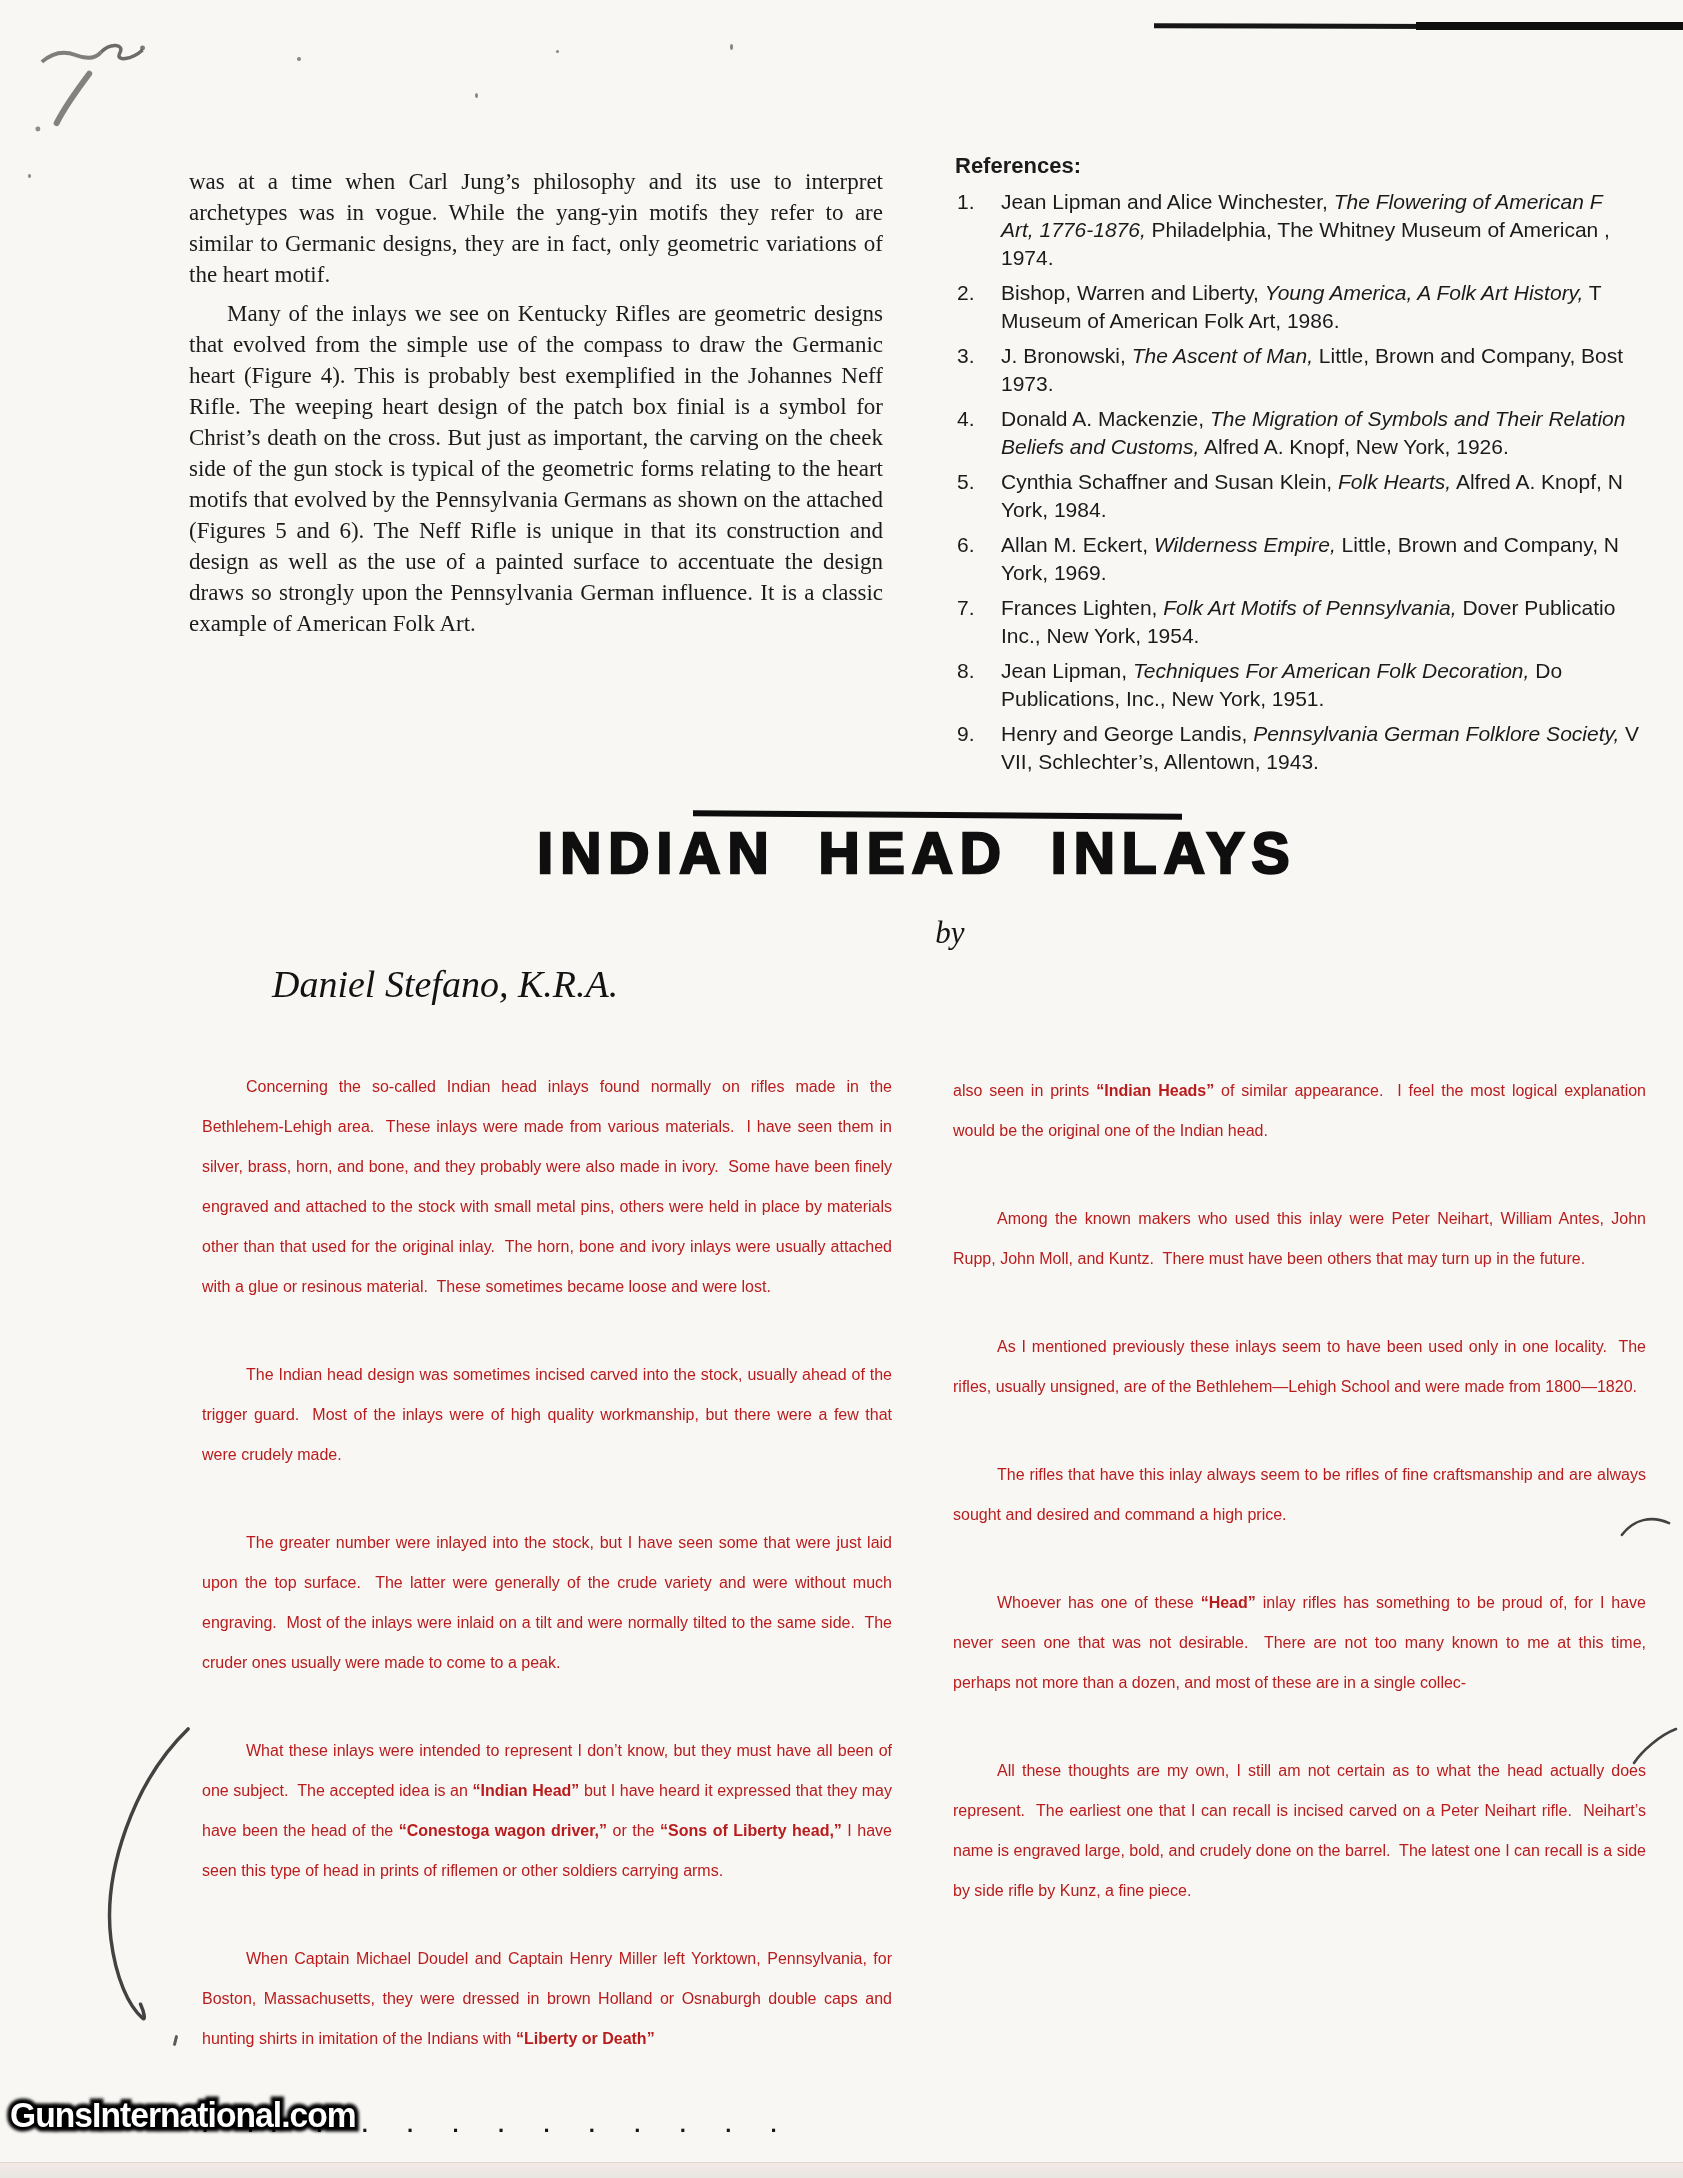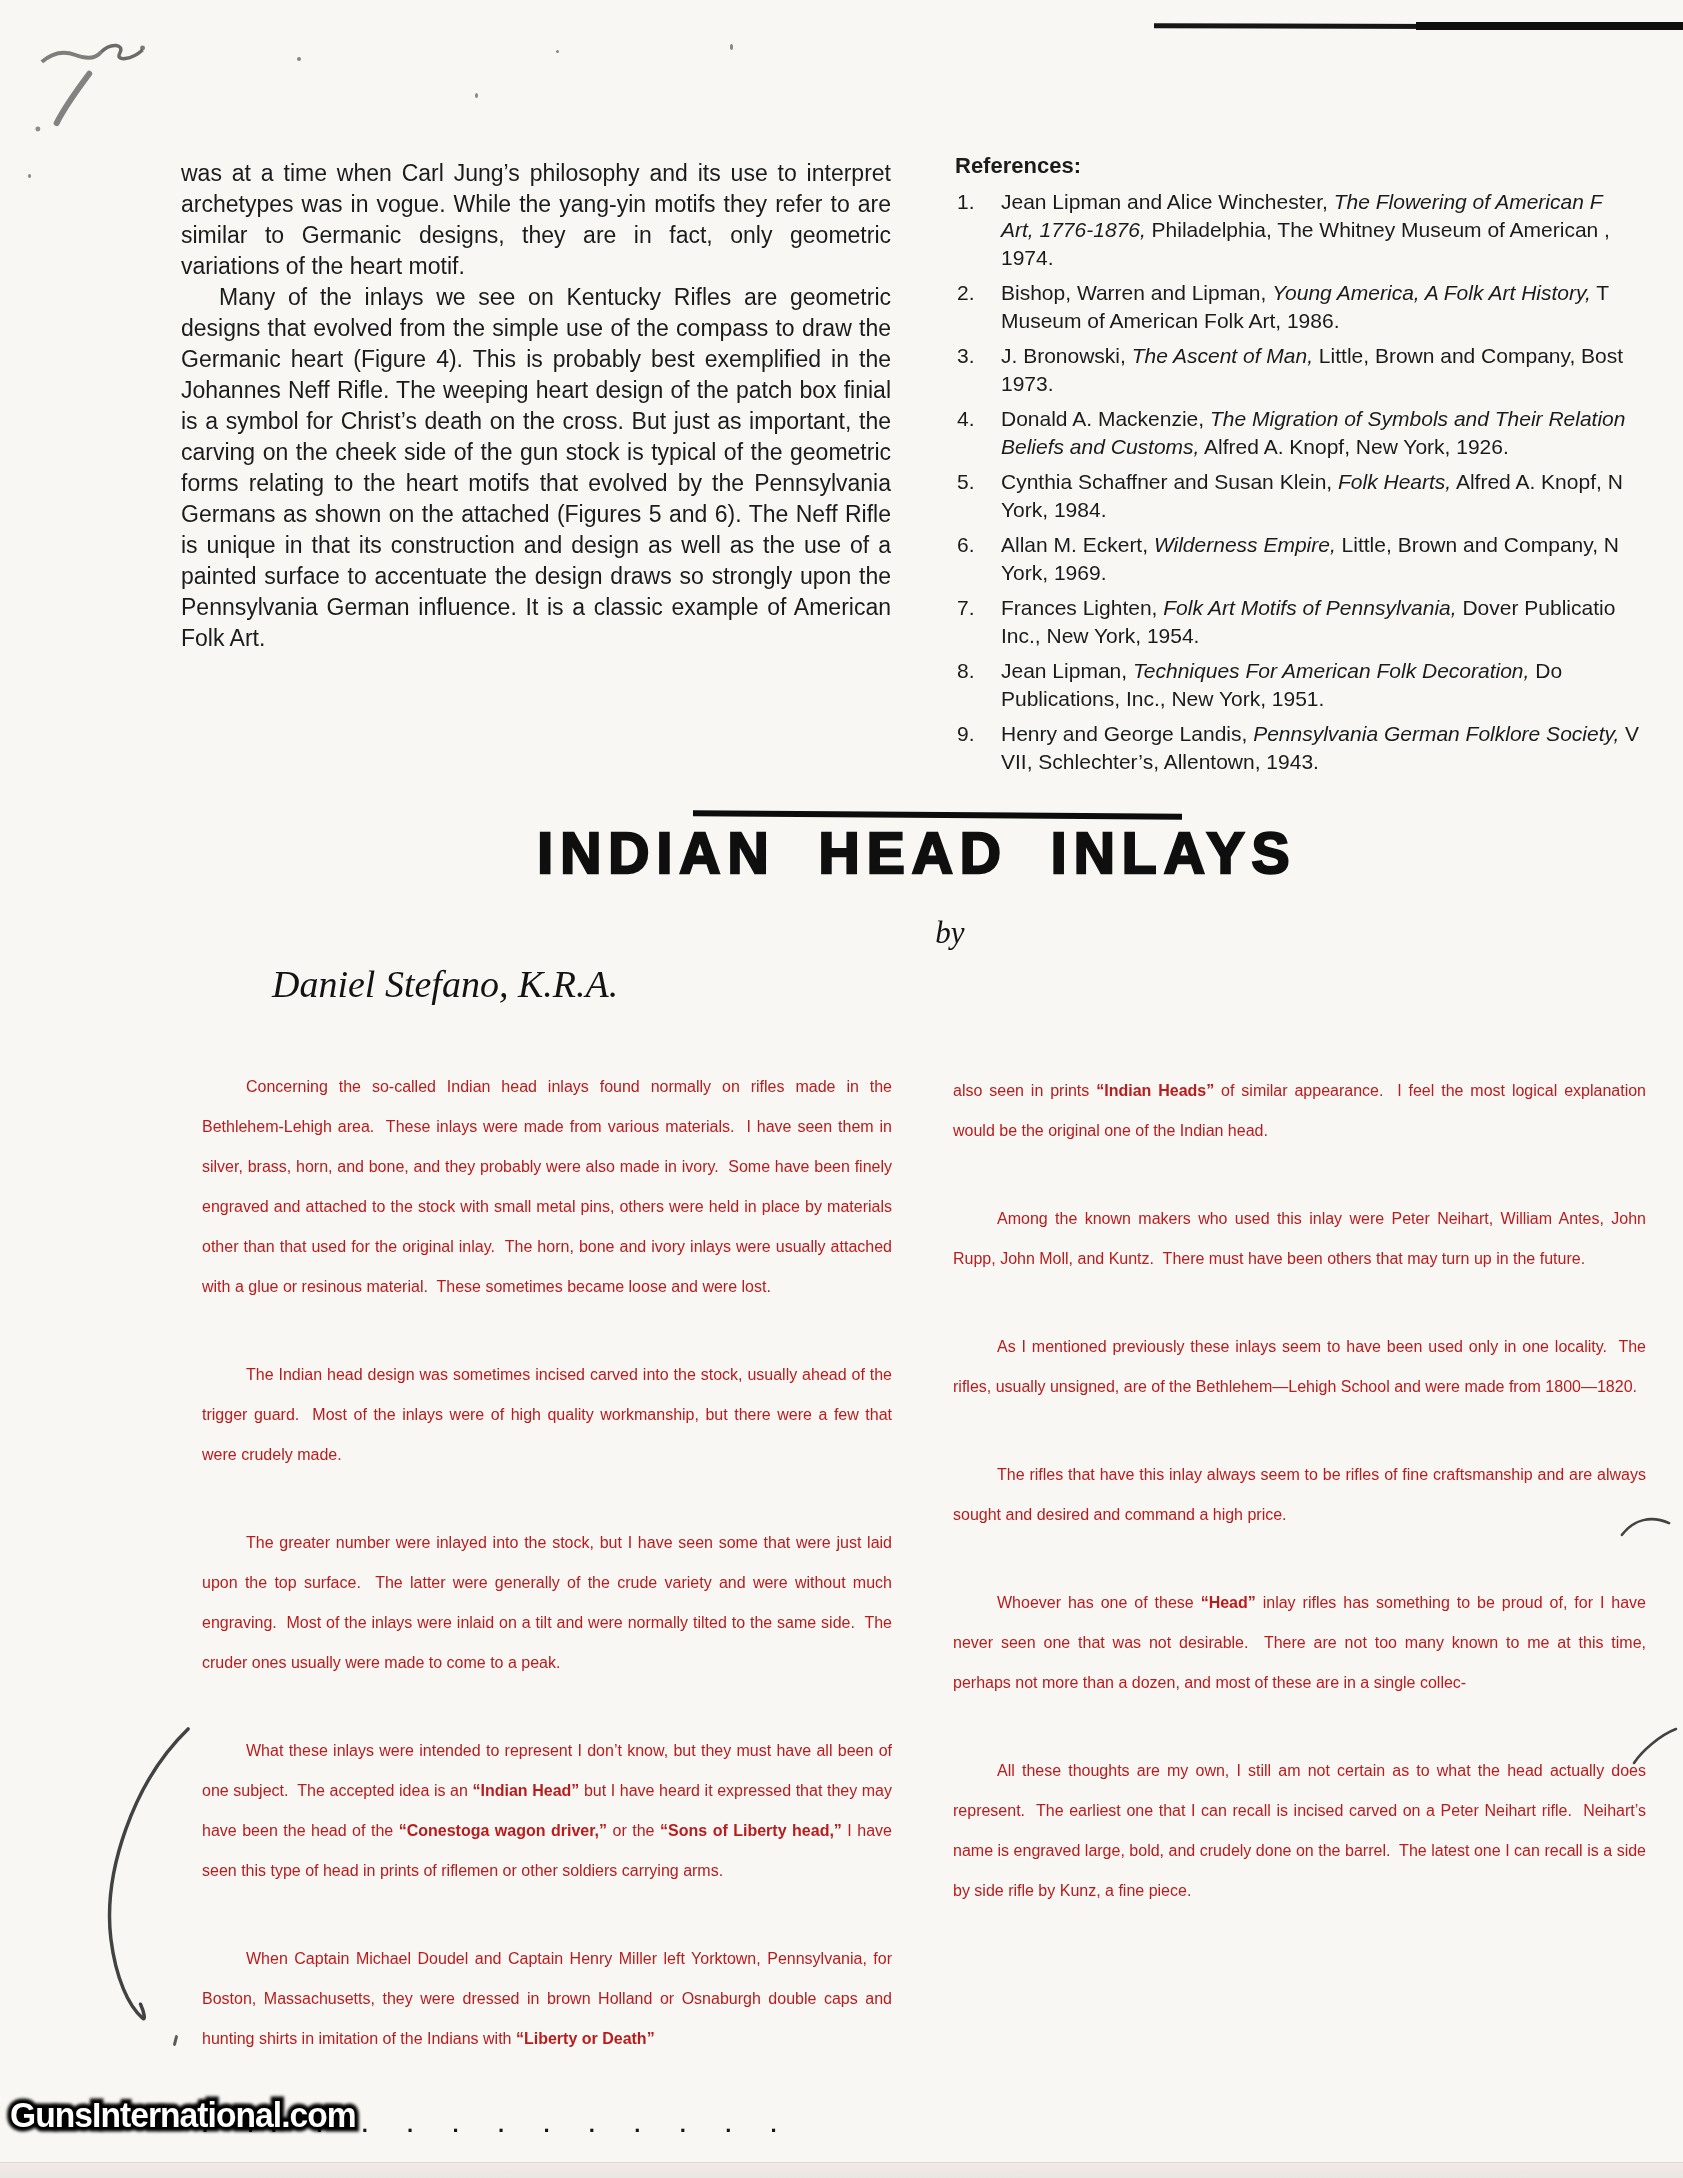--- a/index.html
+++ b/index.html
@@ -11,21 +11,21 @@
     font-family:"Liberation Sans",sans-serif;
     color:#1b1b1b;
   }
   
   .scribble{position:absolute;left:28px;top:28px;}
   .speck{position:absolute;background:#4a4a4a;border-radius:50%;opacity:.65;}
   .top-rule{position:absolute;left:1154px;top:24px;width:529px;height:5px;background:#161616;transform:rotate(.15deg);}
   .top-rule-2{position:absolute;left:1416px;top:22px;width:267px;height:8px;background:#0e0e0e;}
   
   .tl-col{position:absolute;left:181px;top:158px;width:710px;font-size:23px;line-height:31px;}
-  .tl-col .para{margin:0;text-align:justify;white-space:pre-wrap;}
+  .tl-col .para{margin:8px;text-align:justify;white-space:pre-wrap;font-family:Liberation Serif, serif;}
   .tl-col .para.ind{text-indent:38px;}
   .refs{position:absolute;left:955px;top:152px;width:772px;font-size:21px;line-height:28px;}
   .refs-heading{font-weight:bold;font-size:22px;margin:0 0 8px 0;}
   .ref-item{position:relative;padding-left:46px;margin-bottom:7px;}
   .ref-num{position:absolute;left:2px;top:0;}
   .ref-line{white-space:nowrap;text-align:left;}
   
   .title-rule{position:absolute;left:693px;top:812px;width:489px;height:6px;background:#0c0c0c;transform:rotate(.4deg);}
   .article-title{
     position:absolute;left:239px;top:824px;width:1356px;margin:0;
@@ -92,21 +92,21 @@
     <h3 class="refs-heading">References:</h3>
     <div>
         <div class="ref-item">
           <span class="ref-num">1.</span>
           <div class="ref-line"><span>Jean Lipman and Alice Winchester, </span><span class="it">The Flowering of American F</span></div>
           <div class="ref-line"><span class="it">Art, 1776-1876,</span><span> Philadelphia, The Whitney Museum of American ,</span></div>
           <div class="ref-line"><span>1974.</span></div>
         </div>
         <div class="ref-item">
           <span class="ref-num">2.</span>
-          <div class="ref-line"><span>Bishop, Warren and Lipman, </span><span class="it">Young America, A Folk Art History,</span><span> T</span></div>
+          <div class="ref-line"><span>Bishop, Warren and Liberty, </span><span class="it">Young America, A Folk Art History,</span><span> T</span></div>
           <div class="ref-line"><span>Museum of American Folk Art, 1986.</span></div>
         </div>
         <div class="ref-item">
           <span class="ref-num">3.</span>
           <div class="ref-line"><span>J. Bronowski, </span><span class="it">The Ascent of Man,</span><span> Little, Brown and Company, Bost</span></div>
           <div class="ref-line"><span>1973.</span></div>
         </div>
         <div class="ref-item">
           <span class="ref-num">4.</span>
           <div class="ref-line"><span>Donald A. Mackenzie, </span><span class="it">The Migration of Symbols and Their Relation</span></div>

